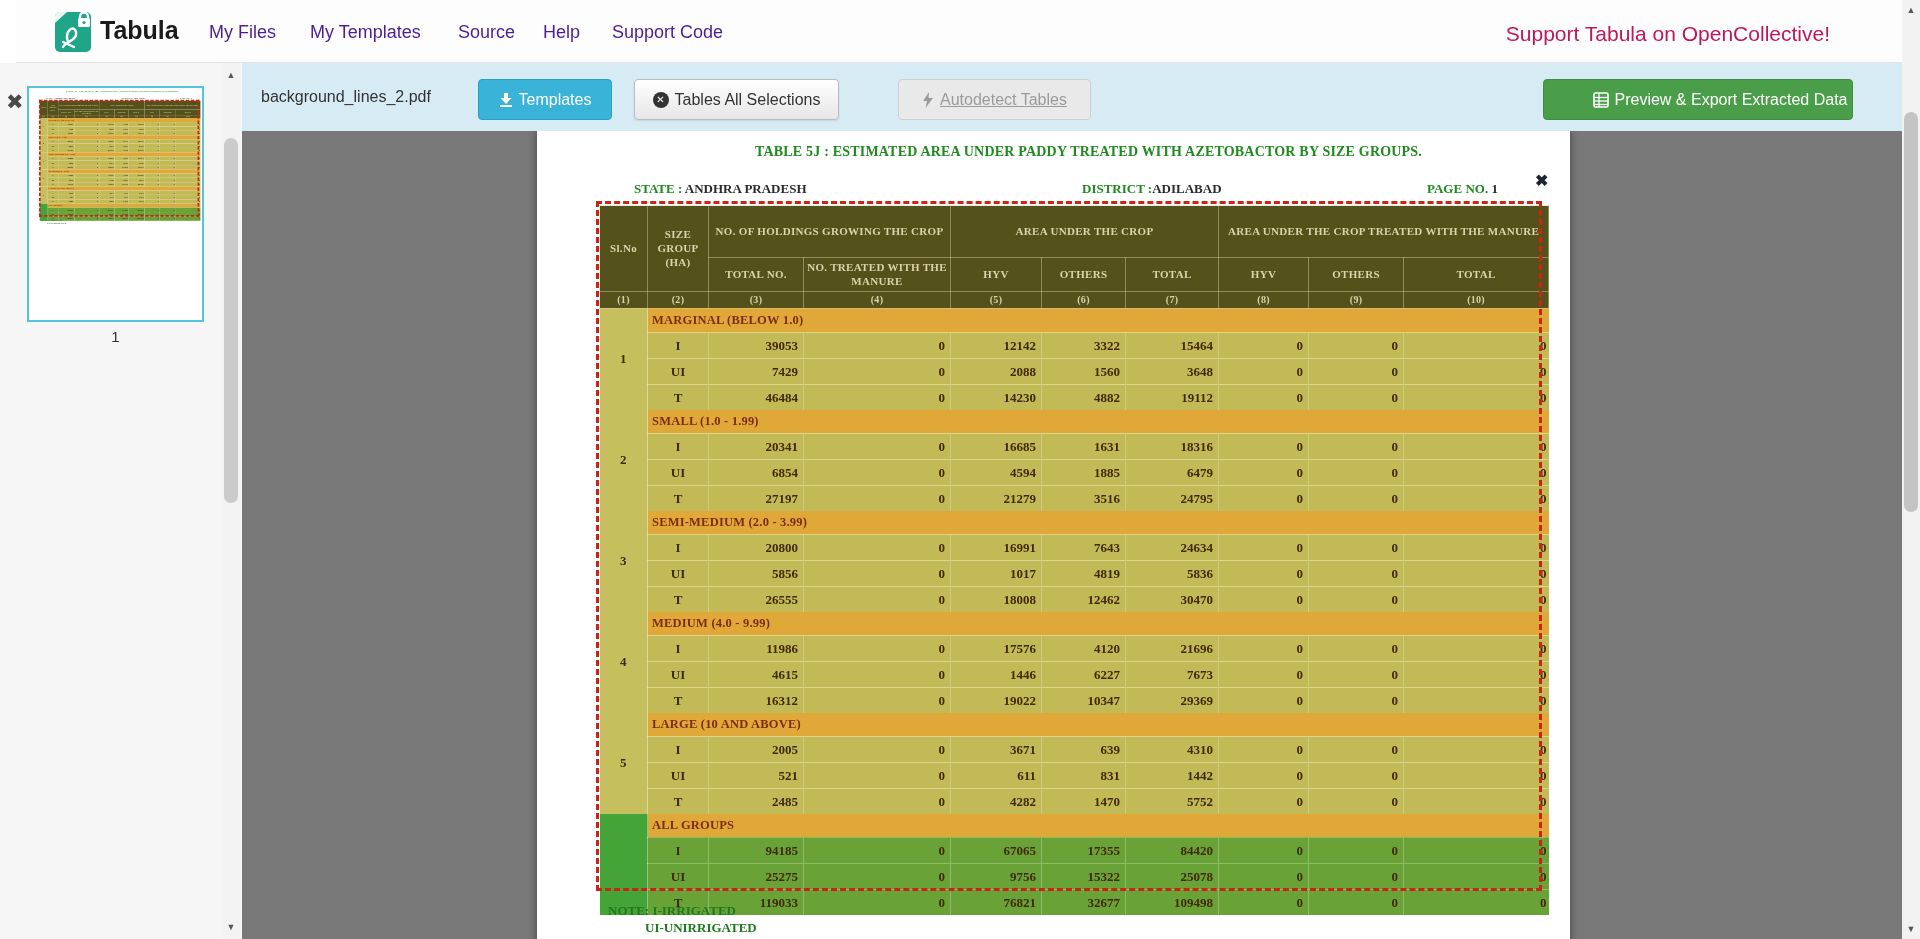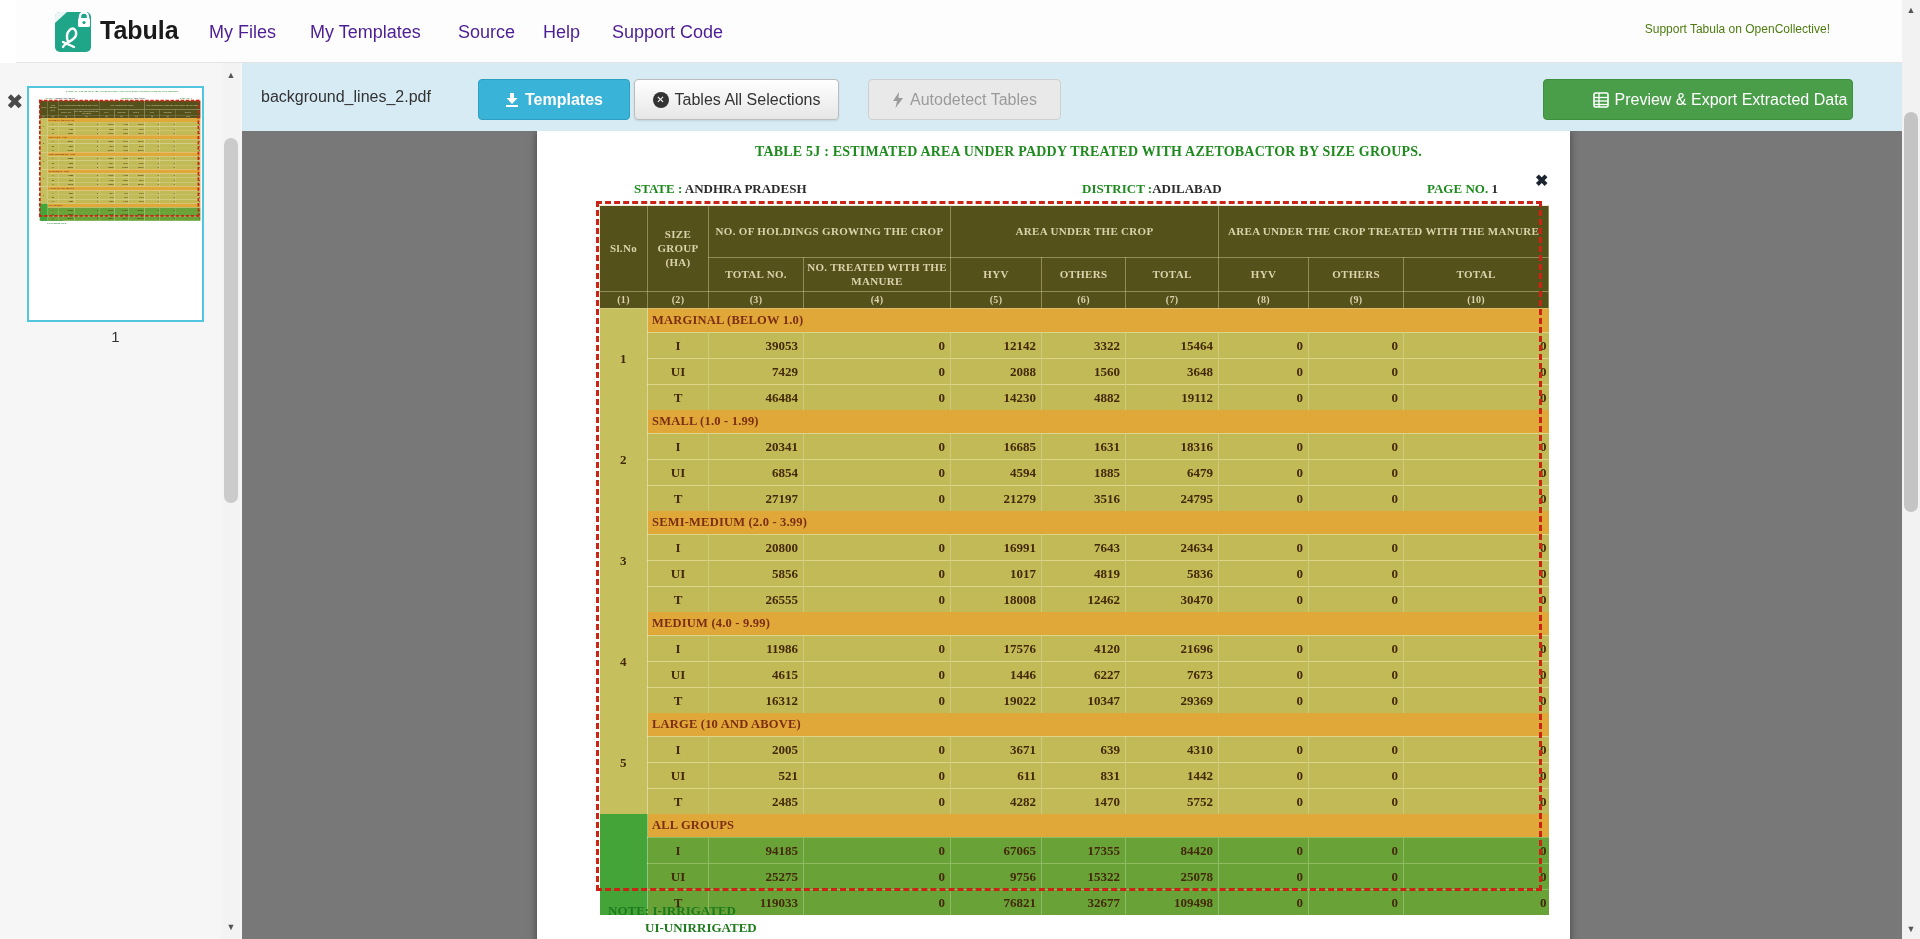--- a/index.html
+++ b/index.html
@@ -13,41 +13,41 @@
   *{box-sizing:border-box; margin:0; padding:0;}
   html,body{width:1920px; height:939px; overflow:hidden;}
   body{font-family:"Liberation Sans","DejaVu Sans",sans-serif; background:#fff; position:relative;}
 
   
   .navbar{position:absolute; left:16px; top:0; width:1902px; height:63px; background:#fdfdfd; border-bottom:1px solid #e3e3e3; z-index:20;}
   .logo{position:absolute; left:38px; top:9px; width:40px; height:45px;}
   .brand{position:absolute; left:84px; top:16px; font-size:25px; font-weight:bold; color:#1a1a1a;}
   .nav-item{position:absolute; top:22px; font-size:18px; color:#4c1d95; cursor:pointer; white-space:nowrap;}
   .nav-0{left:193px;} .nav-1{left:294px;} .nav-2{left:442px;} .nav-3{left:527px;} .nav-4{left:596px;}
-  .support{position:absolute; top:22px; right:88px; font-size:12px; color:#4d7c0f; cursor:pointer;}
+  .support{position:absolute; top:22px; right:88px; font-size:21px; color:#be185d; cursor:pointer;}
 
   
   .sidebar{position:absolute; left:0; top:63px; width:242px; height:876px; background:#f6f6f6; z-index:10;}
   .remove-x{position:absolute; left:6px; top:28px; font-size:21px; font-weight:bold; color:#4a4a4a; cursor:pointer; line-height:1;}
   .thumb-box{position:absolute; left:27px; top:23px; width:177px; height:236px; background:#fff; border:2px solid var(--thumb_border); overflow:hidden; cursor:pointer;}
   #thumb-scale{transform:scale(0.1694); transform-origin:0 0; width:1033px; height:1377px; pointer-events:none;}
   #thumb-scale .pdf-page{left:0!important; top:0!important; box-shadow:none;}
   .thumb-box .selection-box{border-width:10px!important;}
   .page-num{position:absolute; left:27px; top:265px; width:177px; text-align:center; font-size:15px; color:#333;}
   .side-scroll{position:absolute; left:222px; top:0; width:18px; height:876px; background:#f3f3f3;}
   .side-scroll .thumbbar{position:absolute; left:2px; top:75px; width:14px; height:365px; background:#cbcbcb; border-radius:7px;}
   .scroll-arrow{position:absolute; left:0; width:18px; text-align:center; font-size:9px; color:#555; cursor:pointer; line-height:12px;}
 
   
   .toolbar{position:absolute; left:242px; top:63px; width:1660px; height:68px; background:var(--toolbar_bg); z-index:9;}
   .filename{position:absolute; left:19px; top:25px; font-size:16px; color:#333;}
   .btn{position:absolute; top:16px; height:41px; border-radius:4px; font-size:16px; display:flex; align-items:center; justify-content:center; gap:6px; cursor:pointer; white-space:nowrap;}
-  .btn-templates{left:236px; width:152px; background:var(--accent_blue); border:1px solid #2d9fc2; color:#fff;font-weight:bold;}
+  .btn-templates{left:236px; width:134px; background:var(--accent_blue); border:1px solid #2d9fc2; color:#fff;}
   .btn-clear{left:392px; width:205px; background:linear-gradient(#ffffff,#e6e6e6); border:1px solid #bcbcbc; color:#333; box-shadow:0 1px 2px rgba(0,0,0,.1);}
-  .btn-auto{left:626px; width:193px; background:#e9e9e9; border:1px solid #cfcfcf; color:#9b9b9b; cursor:default;}
+  .btn-auto{left:656px; width:193px; background:#e9e9e9; border:1px solid #cfcfcf; color:#9b9b9b; cursor:default;text-decoration:underline;}
   .btn-export{left:1301px; width:310px; background:var(--button_green); border:1px solid #3f8f3f; color:#fff;padding-left:44px;}
   .circle-x{display:inline-flex; width:16px; height:16px; border-radius:50%; background:#333; color:#fff; font-size:10px; align-items:center; justify-content:center; font-weight:bold;}
 
   
   .viewer{position:absolute; left:242px; top:131px; width:1660px; height:808px; background:var(--viewer_bg); overflow:hidden; z-index:5;}
   .pdf-page{position:absolute; left:295px; top:0; width:1033px; height:1377px; background:#fff; box-shadow:0 0 8px rgba(0,0,0,.45); font-family:"Liberation Serif","DejaVu Serif",serif; font-weight:bold;}
   .pdf-title{position:absolute; left:0; top:13px; width:1033px; padding-left:70px; text-align:center; font-size:14px; color:var(--pdf_green); letter-spacing:.2px; white-space:nowrap;}
   .meta{position:absolute; top:50px; font-size:13px; white-space:nowrap;}
   .meta .lab{color:var(--pdf_green);} .meta .val{color:#2b2b2b;}
   .meta-state{left:97px;} .meta-district{left:545px;} .meta-page{left:890px;}

